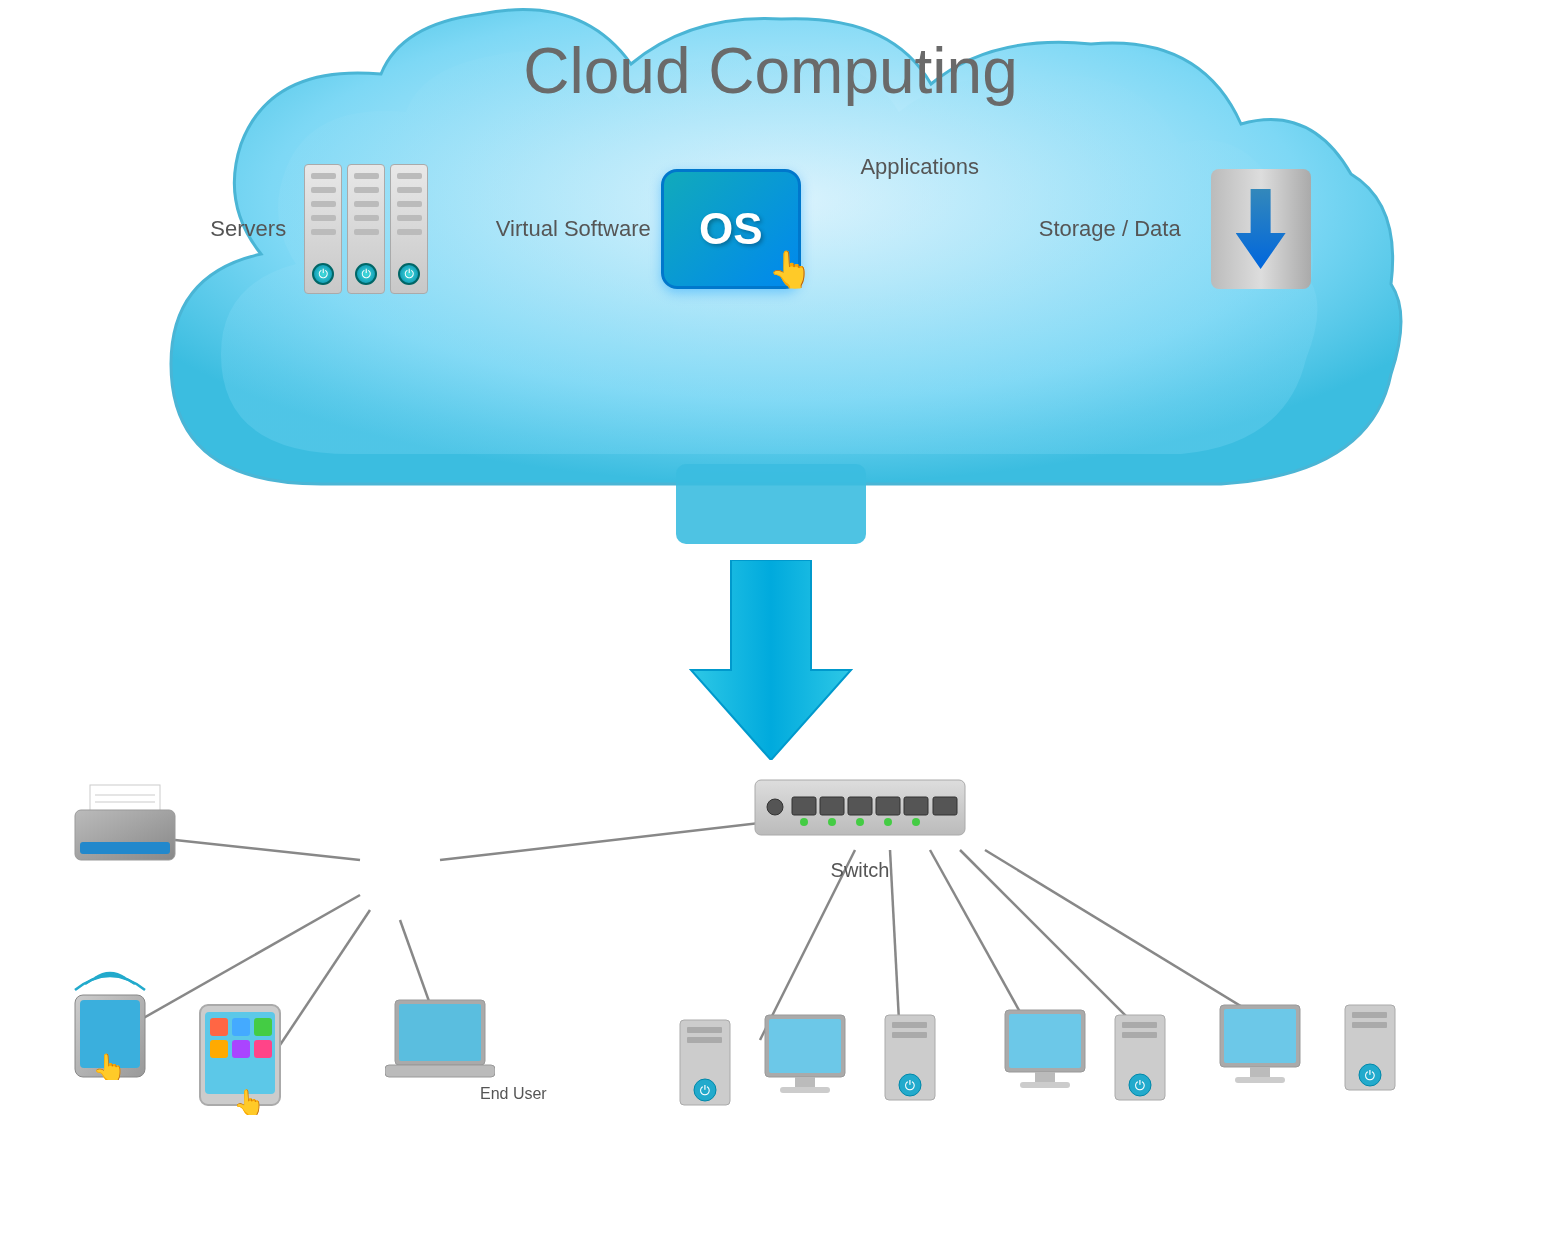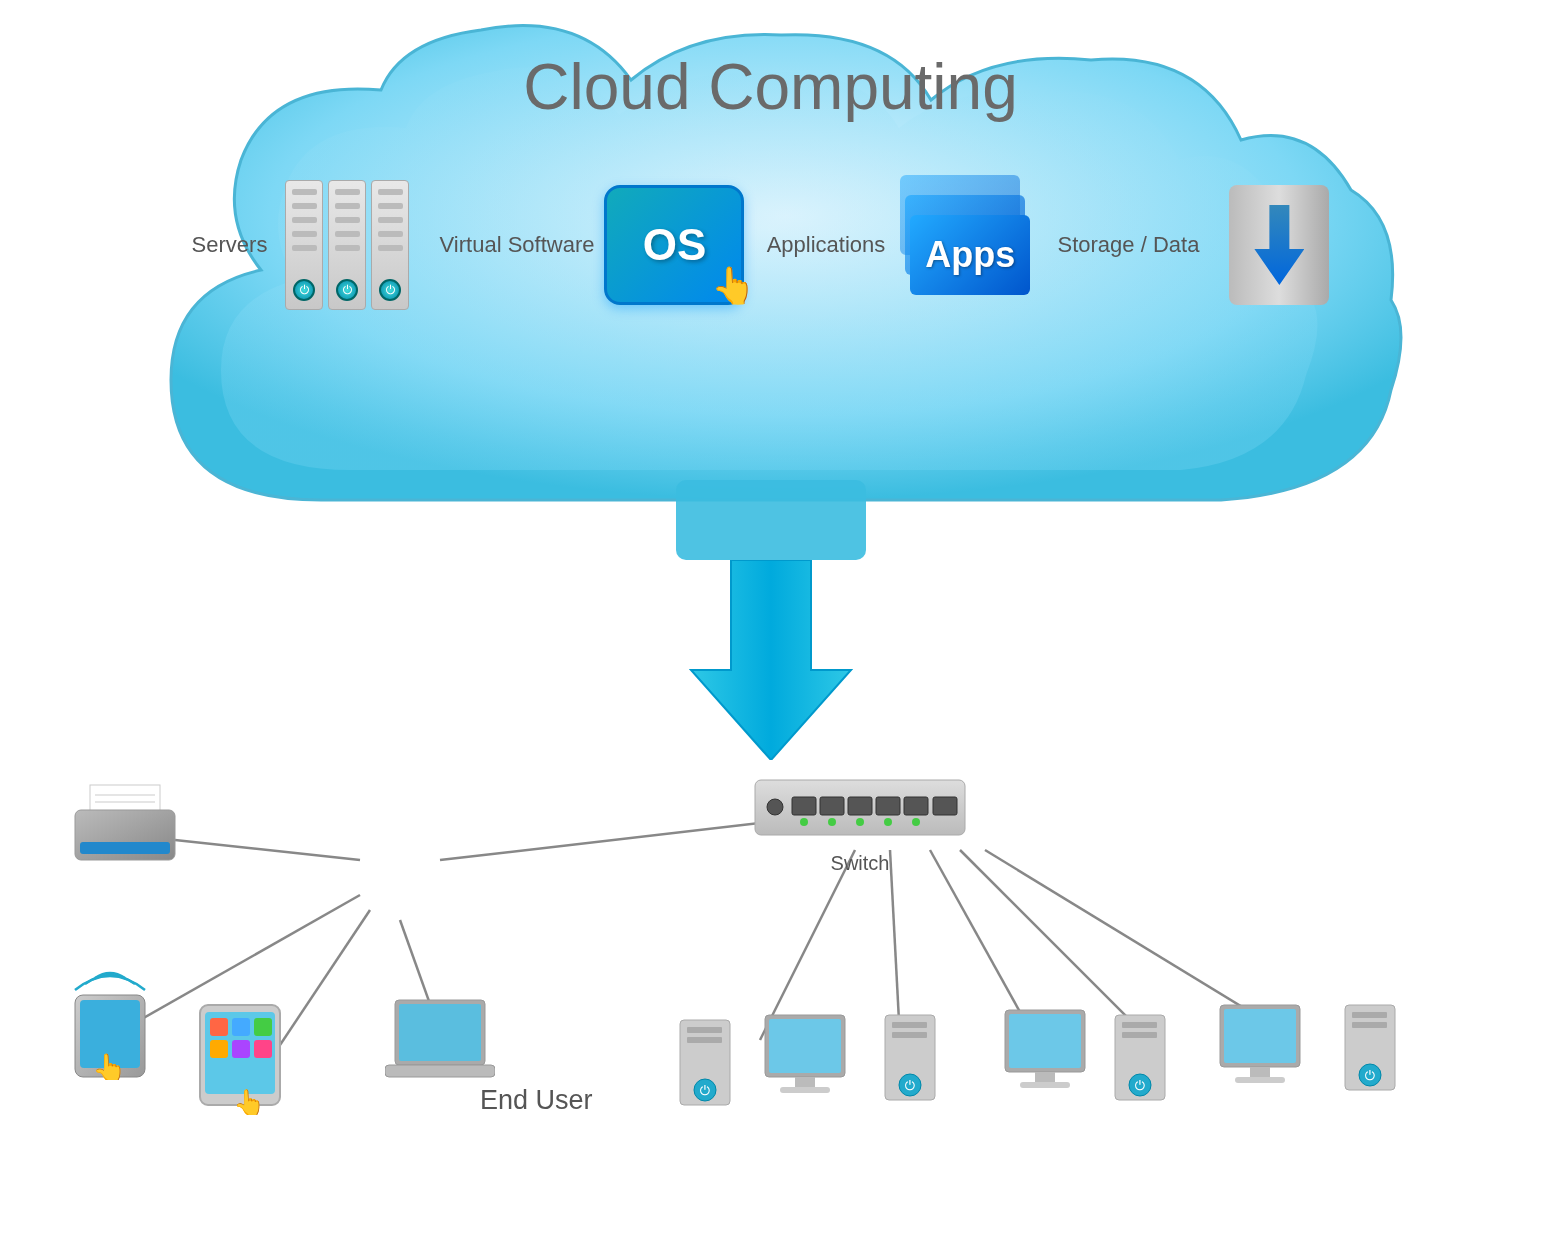--- a/index.html
+++ b/index.html
@@ -8,21 +8,21 @@
       height: 1233px;
       background: #ffffff;
       font-family: 'Arial', sans-serif;
       overflow: hidden;
       position: relative;
     }
 
     
     .cloud-container {
       position: absolute;
-      top: 20px;
+      top: 4px;
       left: 50%;
       transform: translateX(-50%);
       width: 1300px;
       height: 580px;
       text-decoration: underline;
     }
 
     .cloud-svg {
       position: absolute;
       top: 0; left: 0;
@@ -91,21 +91,21 @@
       left: 0;
       width: 1541px;
       height: 500px;
     }
 
     .network-item {
       position: absolute;
       display: flex;
       flex-direction: column;
       align-items: center;
-      gap: 7px;
+      gap: 14px;
     }
 
     .network-label {
       font-size: 20px;
       color: #555;
       text-align: center;
       margin-top: 5px;
     }
 
     
@@ -380,29 +380,20 @@
         <div class="vd-icon">
           <span class="vd-os-text">OS</span>
           <span class="vd-cursor hand-cursor" style="bottom:-5px;right:-15px;">👆</span>
         </div>
       </div>
     </div>
 
 
     <div class="cloud-item">
       <div class="cloud-item-label">Applications</div>
-      <div class="cloud-item-icon">
-        <div class="apps-icon">
-          <div class="apps-layer"></div>
-          <div class="apps-layer"></div>
-          <div class="apps-layer">
-            <span class="apps-text">Apps</span>
-          </div>
-        </div>
-      </div>
     </div>
 
     <div class="cloud-item">
       <div class="cloud-item-label">Storage / Data</div>
       <div class="cloud-item-icon">
         <div class="storage-icon">
           <div class="storage-cylinder">
             <div class="storage-arrow-down"></div>
           </div>
         </div>
@@ -540,21 +531,21 @@
       <circle cx="110" cy="52" r="4" fill="#44cc44"></circle>
       <circle cx="138" cy="52" r="4" fill="#44cc44"></circle>
       <circle cx="166" cy="52" r="4" fill="#44cc44"></circle>
 
       <rect x="183" y="27" width="24" height="18" rx="2" fill="#555" stroke="#333"></rect>
     </svg>
     <div class="network-label">Switch</div>
   </div>
 
   <div class="network-item" style="left:480px; top:360px;">
-    <div class="network-label" style="font-size:27px;color:#555;">End User</div>
+    <div class="network-label" style="font-size:16px;color:#555;">End User</div>
   </div>
 
   <div class="network-item" style="left:665px; top:295px;">
     <svg width="80" height="120" viewBox="0 0 80 120">
 
       <rect x="15" y="5" width="50" height="85" rx="4" fill="#cccccc" stroke="#aaa"></rect>
       <rect x="22" y="12" width="35" height="6" rx="1" fill="#aaa"></rect>
       <rect x="22" y="22" width="35" height="6" rx="1" fill="#aaa"></rect>
       <circle cx="40" cy="75" r="11" fill="#22aacc" stroke="#0088aa"></circle>
       <text x="40" y="80" font-size="13" text-anchor="middle" fill="white">⏻</text>

